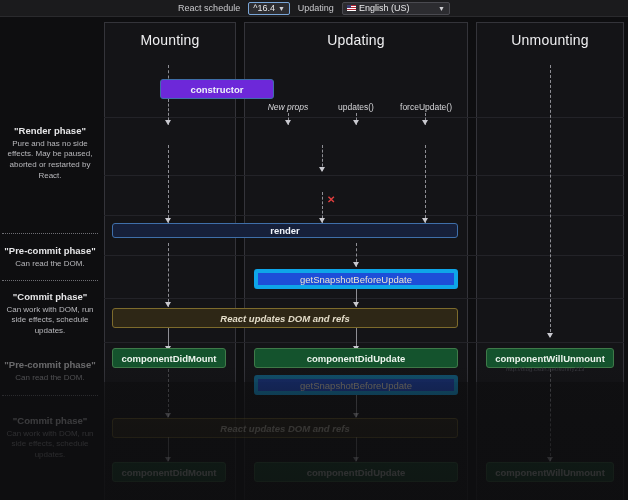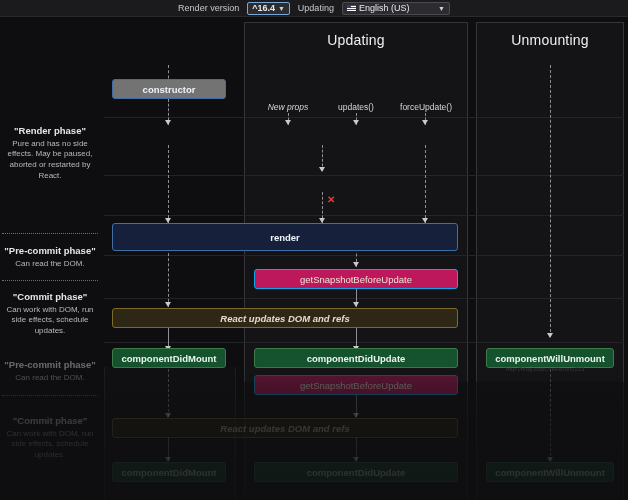--- a/index.html
+++ b/index.html
@@ -30,21 +30,21 @@
   .topbar .lbl {
     font-size: 9px; color: #c9c9cc; white-space: nowrap;
   }
   .sel {
     display: inline-flex; align-items: center; gap: 3px;
     height: 13px; padding: 0 4px;
     background: #2c2c30; border: 1px solid #4a4a50;
     border-radius: 2px; font-size: 9px; color: #e8e8ea;
     white-space: nowrap;
   }
-  .sel.version { border-color: #7aa6d8; font-weight: bold; }
+  .sel.version { border-color: #7aa6d8; }
   .sel .caret { font-size: 7px; color: #d0d0d4; }
   .sel.lang { width: 108px; justify-content: flex-start; }
   .sel.lang .caret { margin-left: auto; }
   .flag {
     width: 9px; height: 6px; display: inline-block;
     background: linear-gradient(to bottom,
       #b22234 0 16.6%, #ffffff 16.6% 33.3%, #b22234 33.3% 50%,
       #ffffff 50% 66.6%, #b22234 66.6% 83.3%, #ffffff 83.3% 100%);
     position: relative; border: 0;
   }
@@ -105,23 +105,23 @@
   .box {
     position: absolute;
     display: flex; align-items: center; justify-content: center;
     border-radius: 3px;
     font-size: 9.5px;
     text-align: center;
     color: #eaeaec;
     z-index: 12;
     padding: 0 4px;
   }
-  .box.blue   { background: #737373; border: 1px solid #3e6ea8; color: #eef3fa; font-weight: bold; }
+  .box.blue   { background: #6d28d9; border: 1px solid #3e6ea8; color: #eef3fa; font-weight: bold; margin-left: 48px; }
   .box.wide   { background: #16203a; border: 1px solid #3f6fa9; color: #f0f4fb; font-weight: bold; }
-  .box.olive  { background: #be185d; border: 1px solid #0ea5e9; color: #ece5d2; }
+  .box.olive  { background: #1d4ed8; border: 4px solid #0ea5e9; color: #ece5d2; }
   .box.olive-i{ background: #2e2716; border: 1px solid #7d6b2c; color: #e4ddc9; font-style: italic; font-weight: bold; }
   .box.green  { background: #14532d; border: 1px solid #3f7a49; color: #edf5ee; font-weight: bold; }
   .box.plain  { background: #151519; border: 1px solid #3c6a9f; color: #e8e8ea; }
 
   
   .trigger {
     position: absolute; font-size: 8.5px; color: #d6d6d9;
     text-align: center; z-index: 12;
   }
   .trigger.ital { font-style: italic; }
@@ -157,21 +157,21 @@
     background: linear-gradient(to bottom, rgba(14,14,16,0) 0%, rgba(14,14,16,.55) 45%, rgba(14,14,16,.72) 100%);
     z-index: 30; pointer-events: none;
   }
 </style>
 </head>
 <body>
 
 <div id="root">
 
   <div class="topbar">
-    <span class="lbl">Render version</span>
+    <span class="lbl">React schedule</span>
     <span class="sel version">
       <span>^16.4</span>
       <span class="caret">▼</span>
     </span>
     <span class="lbl">Updating</span>
     <span class="sel lang">
       <span class="flag"></span>
       <span>English (US)</span>
       <span class="caret">▼</span>
     </span>
@@ -223,20 +223,23 @@
         <div class="legend-title">"Pre-commit phase"</div>
         <div class="legend-desc">Can read the DOM.</div>
       </div>
       <div class="legend-sep" style="top:263px;"></div>
       <div class="legend-block" style="top:274px;">
         <div class="legend-title">"Commit phase"</div>
         <div class="legend-desc">Can work with DOM, run side effects, schedule updates.</div>
       </div>
     </div>
 
+    <div class="group g-mount">
+      <div class="group-title">Mounting</div>
+    </div>
     <div class="group g-update">
       <div class="group-title">Updating</div>
     </div>
     <div class="group g-unmount">
       <div class="group-title">Unmounting</div>
     </div>
 
     <div class="band" style="top:100px;"></div>
     <div class="band" style="top:158px;"></div>
     <div class="band" style="top:198px;"></div>
@@ -271,21 +274,21 @@
     <div class="vline" style="left:322px;top:128px;height:26px;"></div>
     <div class="arrow" style="left:318.5px;top:150px;"></div>
     <div class="vline" style="left:425px;top:128px;height:78px;"></div>
     <div class="arrow" style="left:421.5px;top:201px;"></div>
 
 
     <div class="vline" style="left:322px;top:175px;height:31px;"></div>
     <div class="arrow" style="left:318.5px;top:201px;"></div>
     <div class="xmark" style="left:327px;top:178px;">✕</div>
 
-    <div class="box wide" style="left:112px;top:206px;width:346px;height:28px;">render</div>
+    <div class="box wide" style="left:112px;top:206px;width:346px;height:15px;">render</div>
 
     <div class="vline" style="left:168px;top:226px;height:64px;"></div>
     <div class="arrow" style="left:164.5px;top:285px;"></div>
     <div class="vline" style="left:356px;top:226px;height:24px;"></div>
     <div class="arrow" style="left:352.5px;top:245px;"></div>
 
     <div class="box olive" style="left:254px;top:252px;width:204px;height:20px;">getSnapshotBeforeUpdate</div>
     <div class="vline solid" style="left:356px;top:272px;height:18px;"></div>
     <div class="arrow" style="left:352.5px;top:285px;"></div>
 

